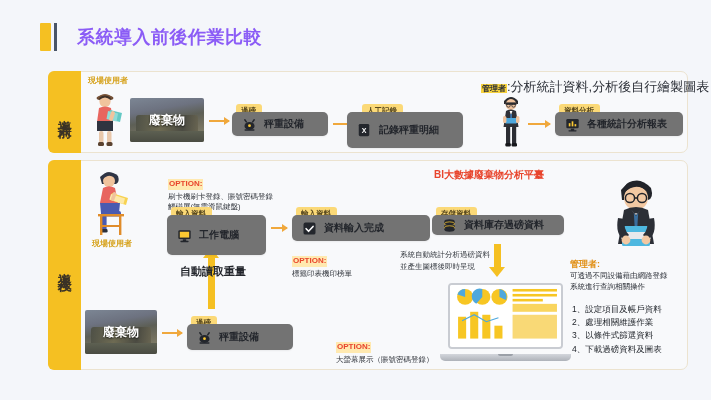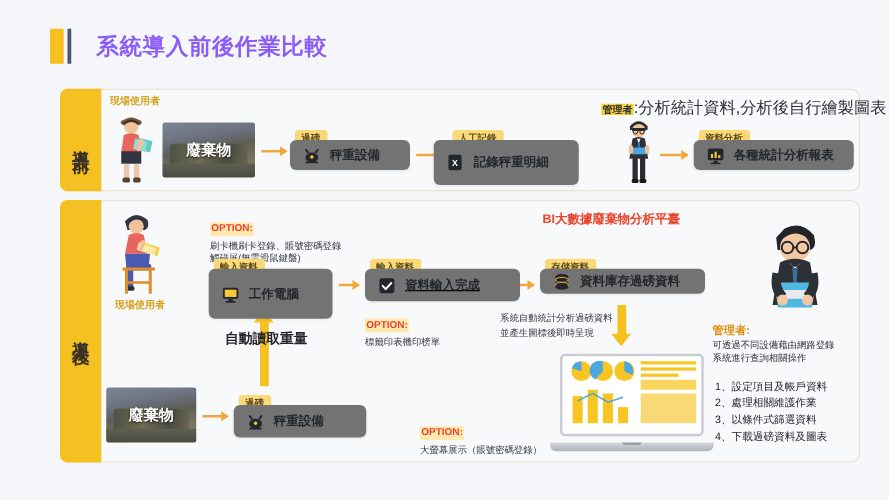--- a/index.html
+++ b/index.html
@@ -244,21 +244,21 @@
         <rect x="6.2" y="12" width="3.6" height="2.2" fill="#23262c"></rect>
         <rect x="3.6" y="13.6" width="8.8" height="1.5" rx=".75" fill="#23262c"></rect>
       </svg>
     </span>
     <span class="flabel">工作電腦</span>
   </div>
 
   <div class="arrow-r" style="left:271px;top:227px;width:16px;"></div>
 
   <div class="tag" style="left:296px;top:207px;">輸入資料</div>
-  <div class="fbox" style="left:292px;top:215px;width:124px;height:26px;text-decoration:underline;">
+  <div class="fbox" style="left:292px;top:215px;width:138px;height:26px;">
     <span class="ficon">
       <svg viewBox="0 0 16 16" width="15" height="15">
         <rect x="1.6" y="1.6" width="12.8" height="12.8" rx="2" fill="#23262c"></rect>
         <path d="M4.4 8.2 l2.6 2.8 l4.8 -5.2" stroke="#fff" stroke-width="1.7" fill="none" stroke-linecap="round" stroke-linejoin="round"></path>
       </svg>
     </span>
     <span class="flabel">資料輸入完成</span>
   </div>
 
   <div class="arrow-r" style="left:411px;top:227px;width:16px;"></div>

